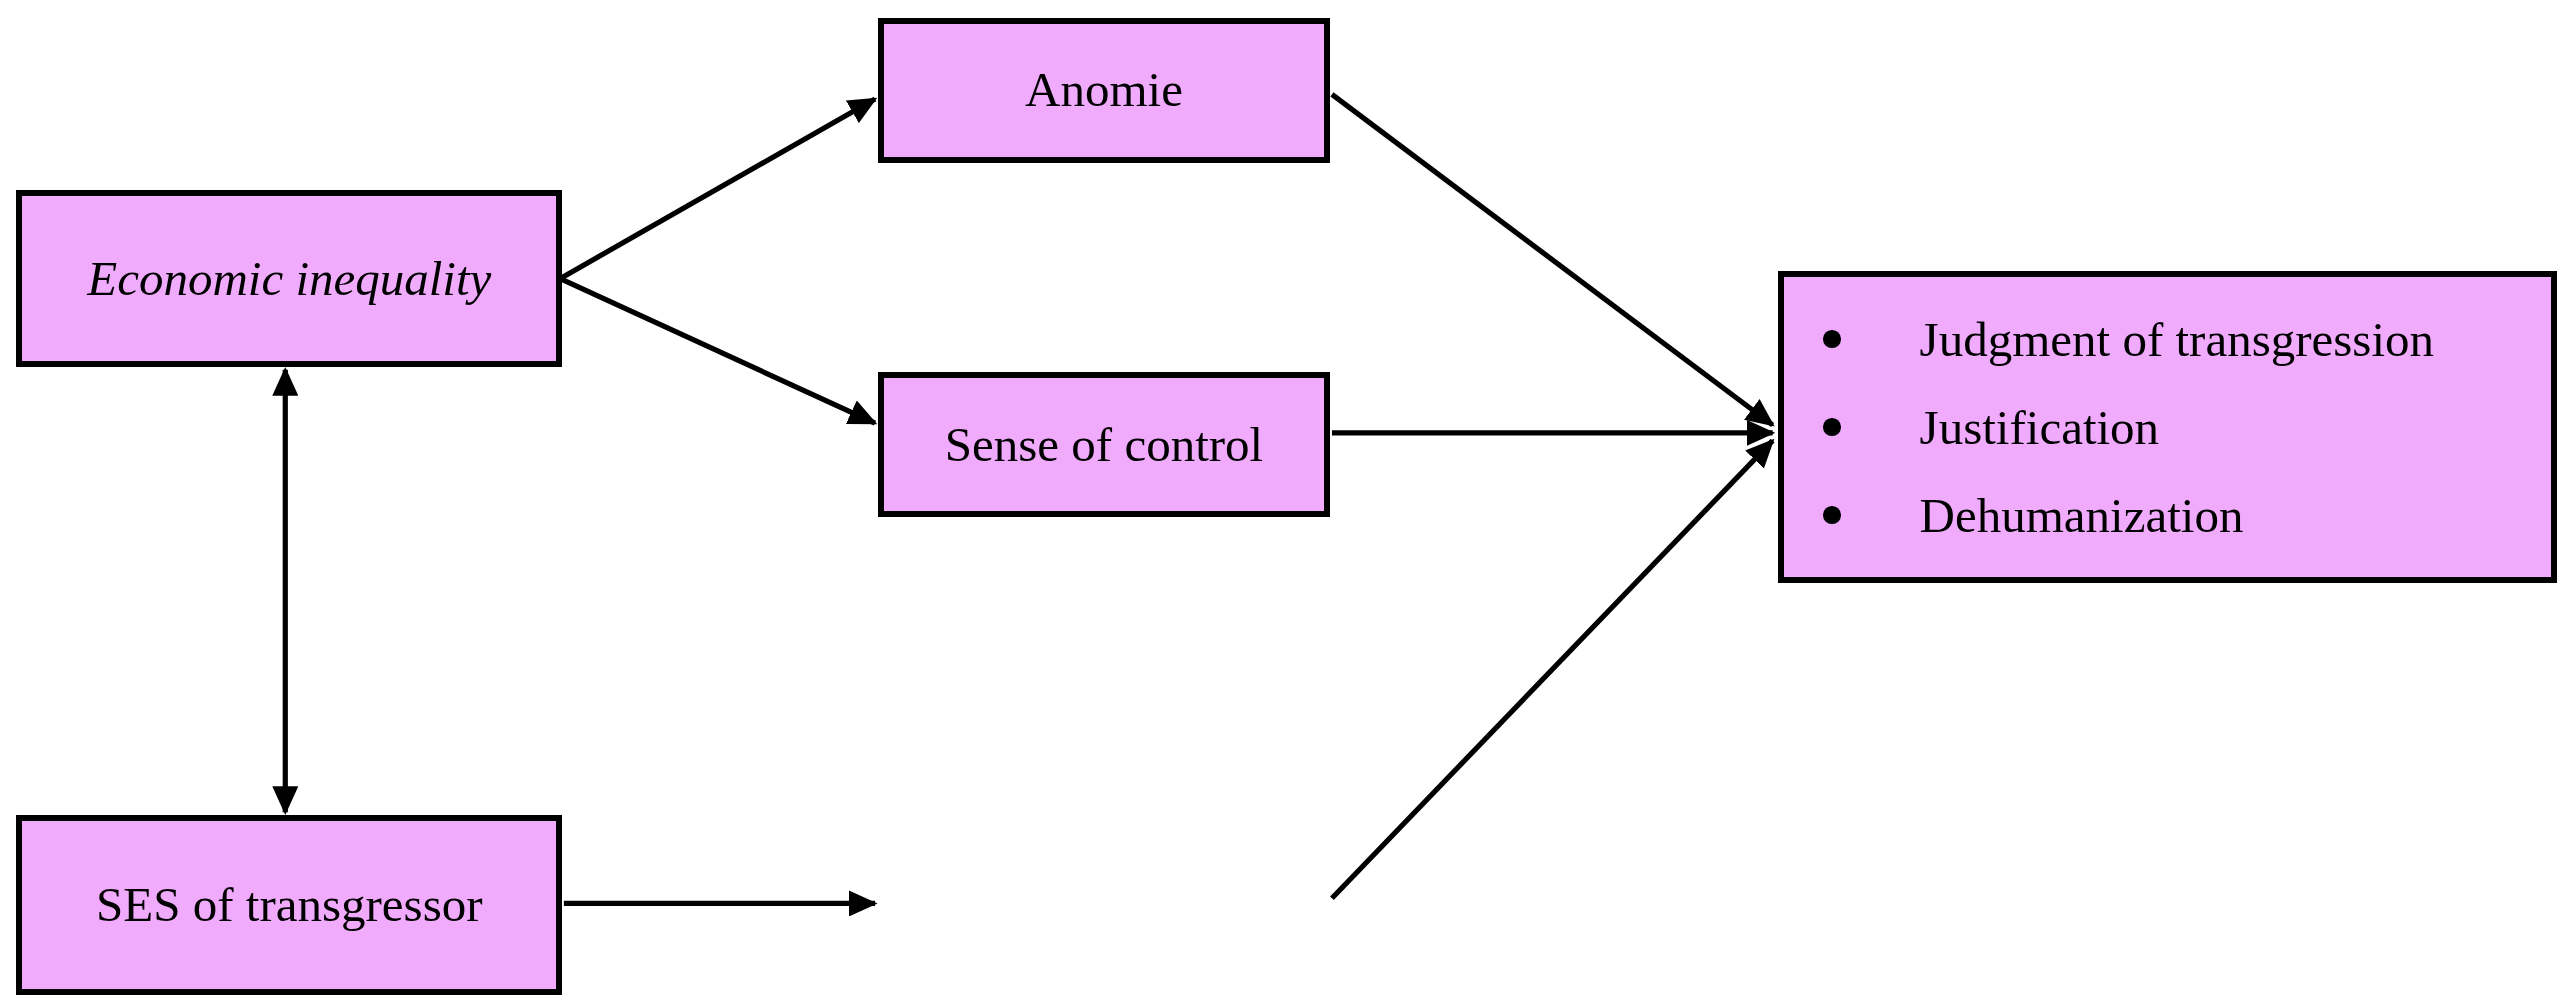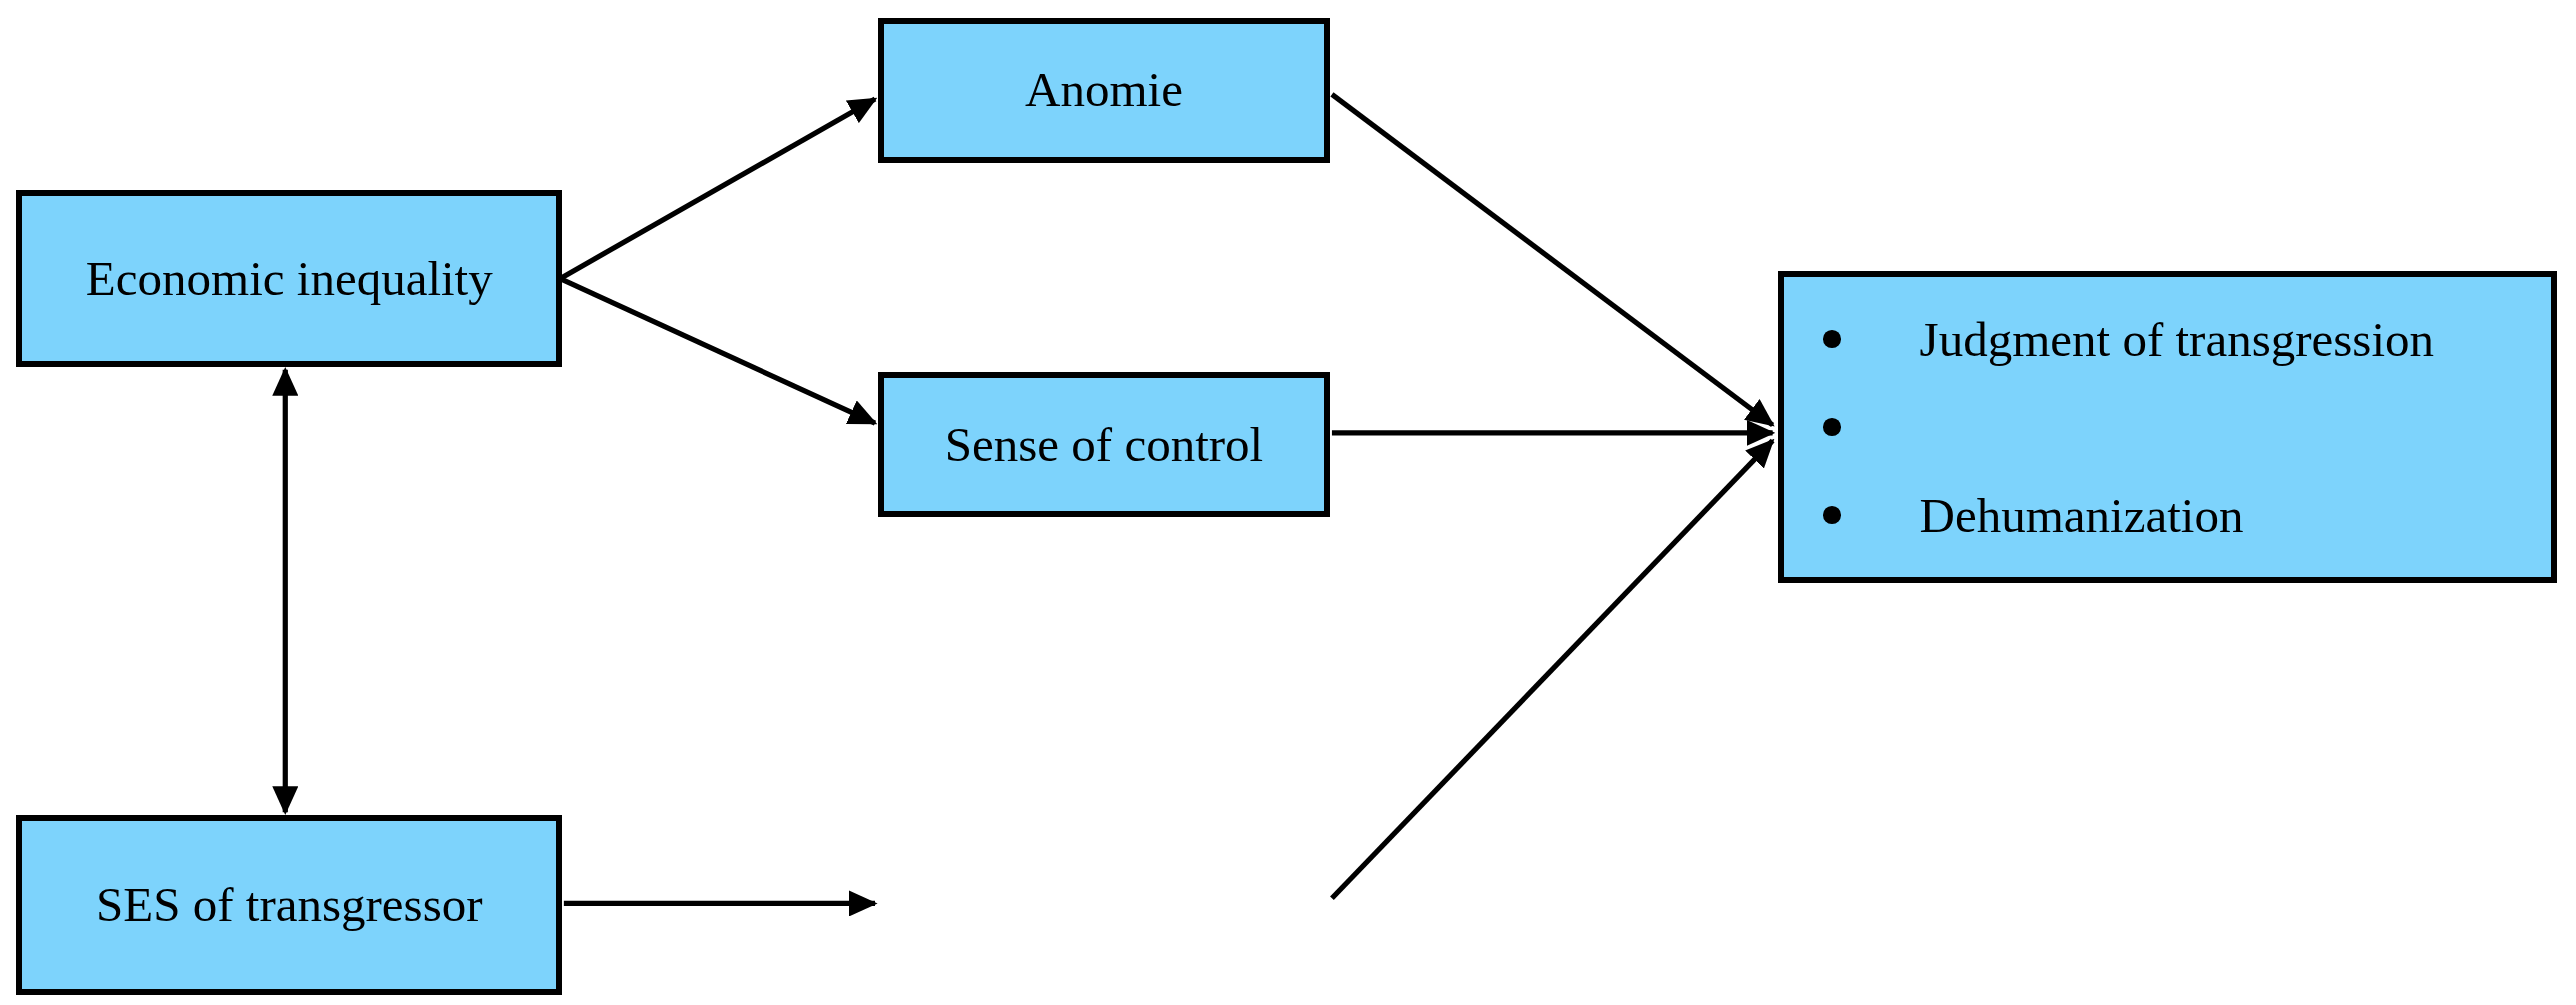--- a/index.html
+++ b/index.html
@@ -9,34 +9,34 @@
     height: 1005px;
     background: #ffffff;
     font-family: "Liberation Serif", "DejaVu Serif", serif;
     color: #000000;
     overflow: hidden;
   }
   .node {
     position: absolute;
     box-sizing: border-box;
     border: 6.5px solid #000000;
-    background: #7dd3fc;
+    background: #f0abfc;
     display: flex;
     align-items: center;
     justify-content: center;
     z-index: 1;
   }
   .node .label {
     font-size: 49px;
     line-height: 1.1;
     white-space: nowrap;
     text-align: center;
   }
   
-  #box-economic  { left: 16.3px;   top: 190px;  width: 546px;  height: 177px; }
+  #box-economic  { left: 16.3px;   top: 190px;  width: 546px;  height: 177px; font-style: italic; }
   #box-ses       { left: 16.3px;   top: 815px; width: 546px;  height: 180px; }
   #box-anomie    { left: 878px; top: 17.6px;   width: 452px;  height: 145px; }
   #box-sense     { left: 878px; top: 361px;  width: 452px;  height: 145px; margin-top: 11px; }
   #box-sympathy  { left: 878px; top: 831px; width: 452px;  height: 144px; }
   #box-outcomes  { left: 1778px; top: 271px;  width: 779px; height: 312px; justify-content: flex-start; }
 
   .outcome-list {
     list-style: none;
     margin: 0;
     padding: 0;
@@ -94,20 +94,21 @@
 
 
   <div class="node" id="box-outcomes">
     <ul class="outcome-list">
       <li>
         <span class="bullet-dot"></span>
         <span>Judgment of transgression</span>
       </li>
       <li>
         <span class="bullet-dot"></span>
+        <span>Justification</span>
       </li>
       <li>
         <span class="bullet-dot"></span>
         <span>Dehumanization</span>
       </li>
     </ul>
   </div>
 
   <svg id="edges-layer" viewBox="0 0 3957 1544" xmlns="http://www.w3.org/2000/svg">
     <defs>

